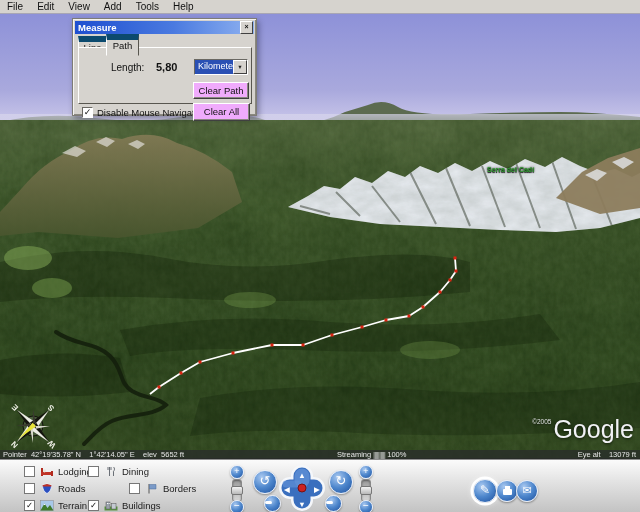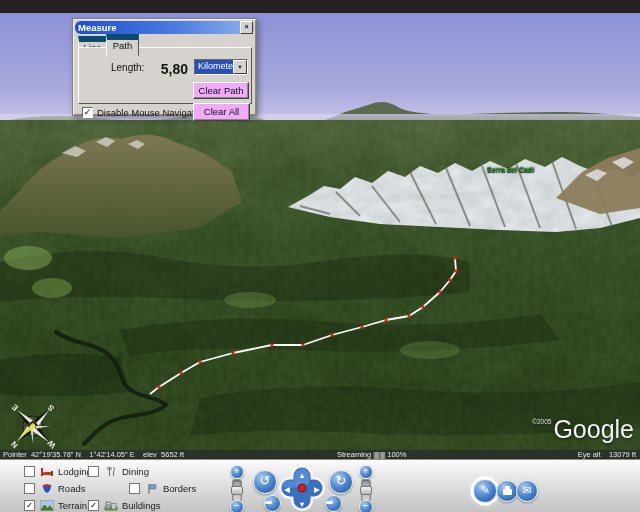--- a/index.html
+++ b/index.html
@@ -27,36 +27,36 @@
              text-shadow:0 1px 3px rgba(0,0,0,.6);}
   #compass{left:5px;top:398px;}
 
   
   #measure-dialog{position:absolute;left:72px;top:18px;width:183px;height:96px;
                   background:#d6d3ce;border:1px solid #7e7c76;z-index:50;
                   box-shadow:inset 1px 1px 0 #f4f3f0,inset -1px -1px 0 #8a8880,2px 3px 6px rgba(0,0,30,.35);
                   font-size:10px;color:#111;}
   #dlg-titlebar{position:absolute;left:2px;top:2px;right:2px;height:13px;
                 background:linear-gradient(90deg,#1e4fd0 0%,#4a7ae0 55%,#8fb2f0 100%);
-                display:flex;align-items:center;border-radius:6px;}
+                display:flex;align-items:center;}
   #dlg-title{color:#fff;font-weight:bold;font-size:9.5px;padding-left:3px;flex:1;}
   #dlg-close{width:11px;height:11px;margin-right:1px;background:#d6d3ce;
              border-top:1px solid #fff;border-left:1px solid #fff;
              border-right:1px solid #404040;border-bottom:1px solid #404040;
              font-size:7px;line-height:9px;text-align:center;font-weight:bold;cursor:default;}
   .tab{position:absolute;background:#d6d3ce;border-top:6px solid #0c4a6e;border-left:1px solid #fff;
        border-right:1px solid #58564f;font-size:9.5px;text-align:center;line-height:12px;z-index:3;}
   #tab-line{left:5px;top:17px;width:27px;height:12px;border-bottom:none;color:#222;}
   #tab-path{left:33px;top:15px;width:31px;height:15px;border-bottom:1px solid #d6d3ce;z-index:5;}
   #tabpage{position:absolute;left:5px;top:28px;width:172px;height:55px;
            border-top:1px solid #fff;border-left:1px solid #fff;
            border-right:1px solid #58564f;border-bottom:1px solid #58564f;background:#d6d3ce;z-index:4;}
   #length-label{position:absolute;left:38px;top:43px;z-index:6;}
-  #length-value{position:absolute;left:83px;top:42px;width:32px;text-align:right;
-                font-weight:bold;font-size:14px;z-index:6;}
+  #length-value{position:absolute;left:83px;top:42px;width:32px;
+                font-weight:bold;font-size:11px;z-index:6;}
   #unit-combo{position:absolute;left:121px;top:40px;width:52px;height:14px;background:#fff;
               border-top:1px solid #6a6862;border-left:1px solid #6a6862;
               border-bottom:1px solid #fff;border-right:1px solid #fff;z-index:6;display:flex;}
   #unit-value{flex:1;background:#2a50b4;color:#fff;font-size:9px;line-height:12px;
               padding-left:3px;overflow:hidden;white-space:nowrap;}
   #unit-arrow{width:12px;background:#d6d3ce;border-top:1px solid #fff;border-left:1px solid #fff;
               border-right:1px solid #404040;border-bottom:1px solid #404040;
               font-size:5.5px;line-height:12px;text-align:center;color:#222;}
   .win-btn{position:absolute;background:#f0abfc;z-index:6;text-align:center;cursor:default;
            border-top:1px solid #fff;border-left:1px solid #fff;
@@ -225,20 +225,28 @@
           <polygon points="16,16 26,26 28,24" fill="#d8d8cc"></polygon>
       </g>
       <polygon points="25.5,30 30.5,30 29,9" fill="#e6e23a"></polygon>
       <text x="28" y="4.5" font-size="8" font-weight="bold" fill="#f0f0e8" text-anchor="middle">N</text>
       <text x="54" y="31" font-size="8" font-weight="bold" fill="#f0f0e8" text-anchor="middle">E</text>
       <text x="28" y="56" font-size="8" font-weight="bold" fill="#f0f0e8" text-anchor="middle">S</text>
       <text x="2" y="31" font-size="8" font-weight="bold" fill="#f0f0e8" text-anchor="middle">W</text>
     </g>
   </svg>
 
+  <div id="menubar">
+    <span class="menu-item">File</span>
+    <span class="menu-item">Edit</span>
+    <span class="menu-item">View</span>
+    <span class="menu-item">Add</span>
+    <span class="menu-item">Tools</span>
+    <span class="menu-item">Help</span>
+  </div>
 
   <div id="measure-dialog">
     <div id="dlg-titlebar">
       <span id="dlg-title">Measure</span>
       <span id="dlg-close">×</span>
     </div>
     <div class="tab" id="tab-line">Line</div>
     <div class="tab" id="tab-path">Path</div>
     <div id="tabpage"></div>
     <span id="length-label">Length:</span>

